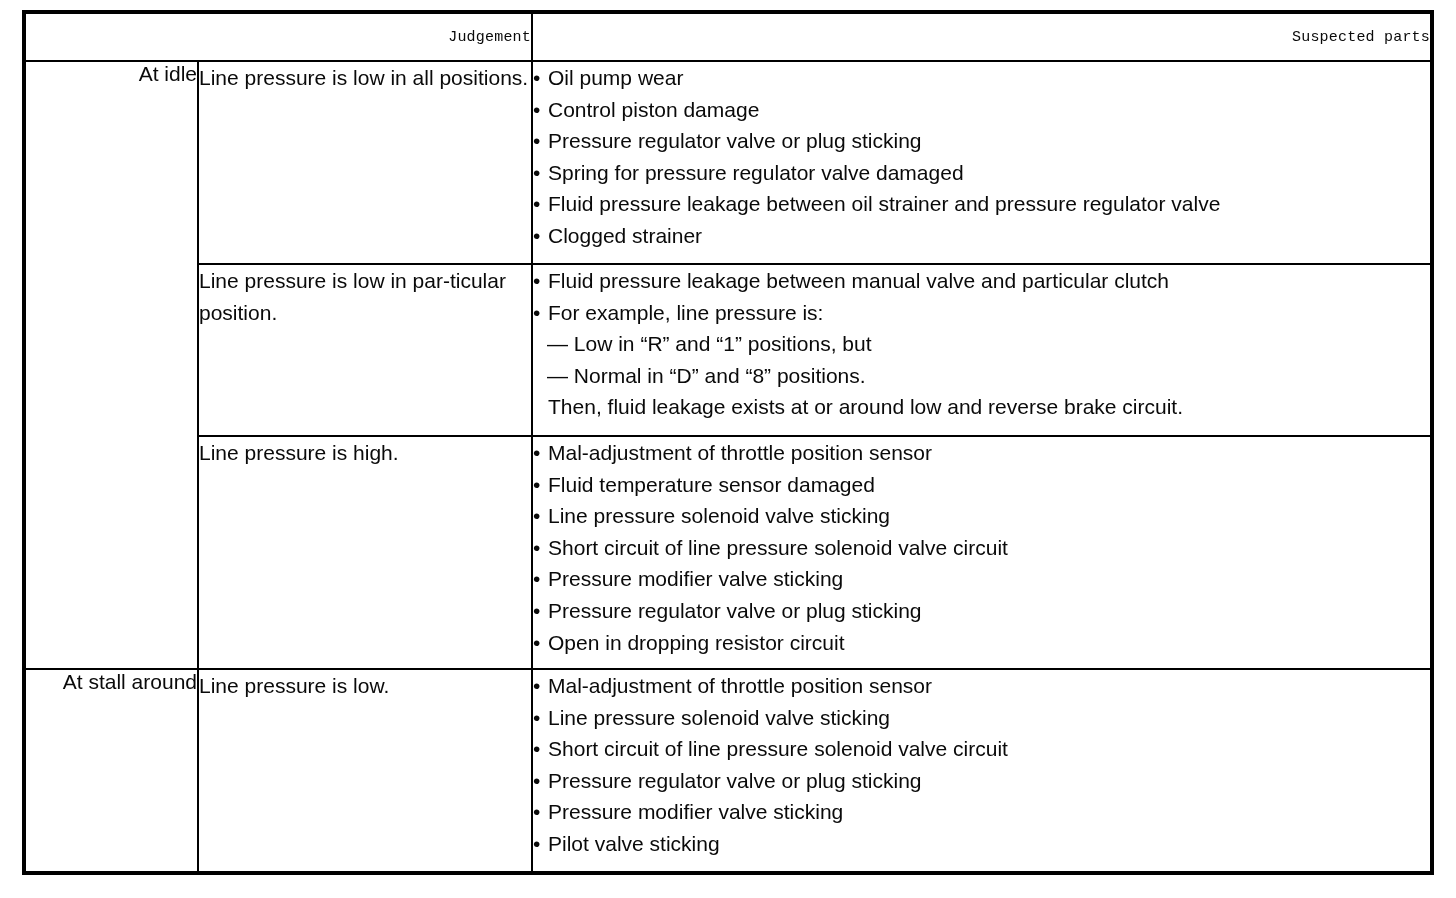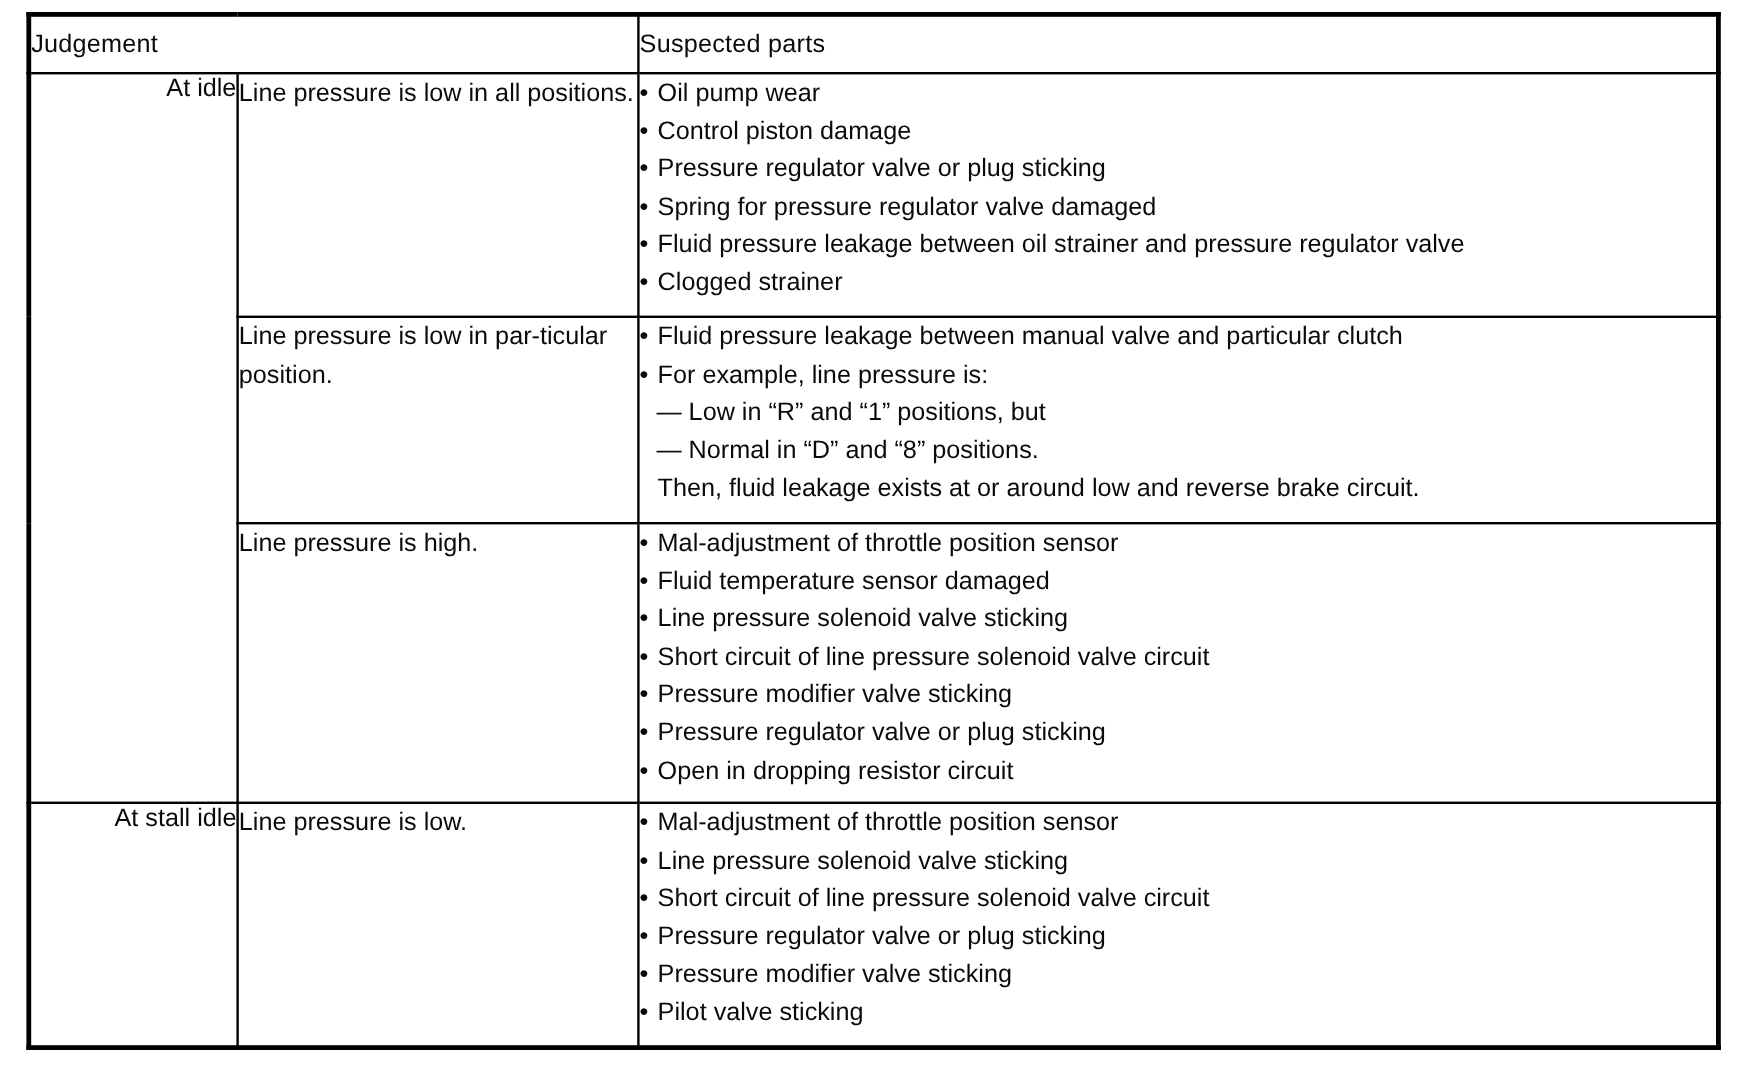--- a/index.html
+++ b/index.html
@@ -29,24 +29,25 @@
     vertical-align: top;
     font-size: 21px;
     font-weight: 400;
     padding: 0;
   }
   table.diag {
     border: 4px solid #000;
   }
   tr.hdr th {
     height: 46px;
-    text-align: left;
+    text-align: right;
     vertical-align: middle;
-    font-size: 21px;
+    font-size: 15px;
     letter-spacing: 0.2px;
+    font-family: Liberation Mono, monospace;
   }
   td.cond {
     text-align: right;
     vertical-align: middle;
     font-size: 21px;
   }
   td.judge {
     padding: 10px 6px 6px 8px;
     line-height: 32px;
     font-size: 21px;
@@ -123,21 +124,21 @@
         <div class="line bullet"><span class="marker">•</span><span class="txt">Fluid temperature sensor damaged</span></div>
         <div class="line bullet"><span class="marker">•</span><span class="txt">Line pressure solenoid valve sticking</span></div>
         <div class="line bullet"><span class="marker">•</span><span class="txt">Short circuit of line pressure solenoid valve circuit</span></div>
         <div class="line bullet"><span class="marker">•</span><span class="txt">Pressure modifier valve sticking</span></div>
         <div class="line bullet"><span class="marker">•</span><span class="txt">Pressure regulator valve or plug sticking</span></div>
         <div class="line bullet"><span class="marker">•</span><span class="txt">Open in dropping resistor circuit</span></div>
       </td>
     </tr>
 
     <tr class="r4">
-      <td class="cond">At stall idle</td>
+      <td class="cond">At stall around</td>
       <td class="judge">Line pressure is low.</td>
       <td class="parts">
         <div class="line bullet"><span class="marker">•</span><span class="txt">Mal-adjustment of throttle position sensor</span></div>
         <div class="line bullet"><span class="marker">•</span><span class="txt">Line pressure solenoid valve sticking</span></div>
         <div class="line bullet"><span class="marker">•</span><span class="txt">Short circuit of line pressure solenoid valve circuit</span></div>
         <div class="line bullet"><span class="marker">•</span><span class="txt">Pressure regulator valve or plug sticking</span></div>
         <div class="line bullet"><span class="marker">•</span><span class="txt">Pressure modifier valve sticking</span></div>
         <div class="line bullet"><span class="marker">•</span><span class="txt">Pilot valve sticking</span></div>
       </td>
     </tr>

